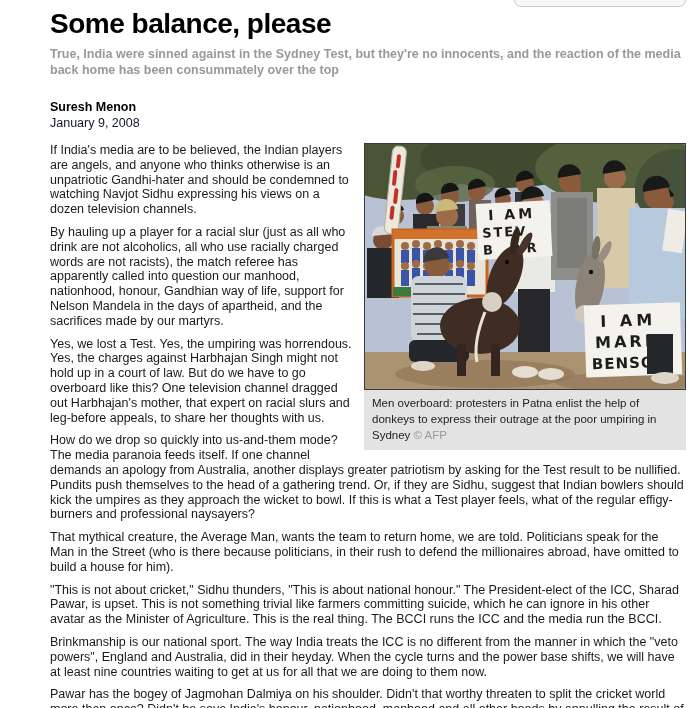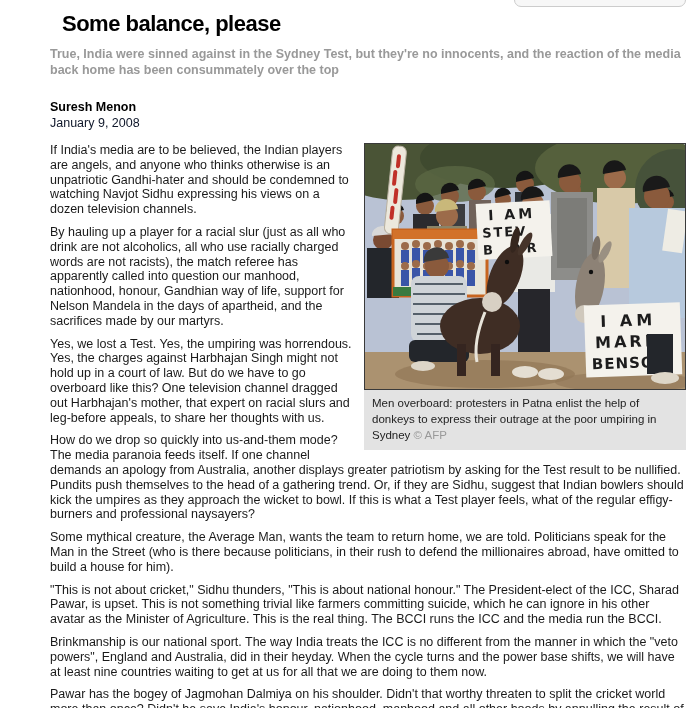--- a/index.html
+++ b/index.html
@@ -14,22 +14,22 @@
   .top-right-box {
     position:absolute; top:-8px; right:8px;
     width:170px; height:13px;
     background:#f7f7f7;
     border:1px solid #cccccc;
     border-radius:7px;
   }
   .content { padding:6px 4px 0 50px; width:636px; }
 
   .headline {
-    margin:2px 0 7px 12px;
-    font-size:22px; line-height:31px;
+    margin:2px 0 7px 0;
+    font-size:28px; line-height:31px;
     font-weight:bold; color:#000;
     letter-spacing:-0.5px;
   }
   .subtitle {
     font-size:12.5px; line-height:16px;
     font-weight:bold; color:#999999;
     width:634px; margin:0 4px 9px 0;
   }
   .author { font-size:12.5px; font-weight:bold; color:#000; margin-top:22px; }
   .date   { font-size:12.5px; color:#0f172a; margin-top:2px; margin-bottom:13px; }
@@ -252,19 +252,19 @@
       <figcaption class="photo-caption">
         <span>Men overboard: protesters in Patna enlist the help of donkeys to express their outrage at the poor umpiring in Sydney </span>
         <span class="photo-credit">© AFP</span>
       </figcaption>
     </figure>
 
     <p>If India's media are to be believed, the Indian players are angels, and anyone who thinks otherwise is an unpatriotic Gandhi-hater and should be condemned to watching Navjot Sidhu expressing his views on a dozen television channels.</p>
     <p>By hauling up a player for a racial slur (just as all who drink are not alcoholics, all who use racially charged words are not racists), the match referee has apparently called into question our manhood, nationhood, honour, Gandhian way of life, support for Nelson Mandela in the days of apartheid, and the sacrifices made by our martyrs.</p>
     <p>Yes, we lost a Test. Yes, the umpiring was horrendous. Yes, the charges against Harbhajan Singh might not hold up in a court of law. But do we have to go overboard like this? One television channel dragged out Harbhajan's mother, that expert on racial slurs and leg-before appeals, to share her thoughts with us.</p>
     <p>How do we drop so quickly into us-and-them mode? The media paranoia feeds itself. If one channel demands an apology from Australia, another displays greater patriotism by asking for the Test result to be nullified. Pundits push themselves to the head of a gathering trend. Or, if they are Sidhu, suggest that Indian bowlers should kick the umpires as they approach the wicket to bowl. If this is what a Test player feels, what of the regular effigy-burners and professional naysayers?</p>
-    <p>Some mythical creature, the Average Man, wants the team to return home, we are told. Politicians speak for the Man in the Street (who is there because politicians, in their rush to defend the millionaires abroad, have omitted to build a house for him).</p>
+    <p>That mythical creature, the Average Man, wants the team to return home, we are told. Politicians speak for the Man in the Street (who is there because politicians, in their rush to defend the millionaires abroad, have omitted to build a house for him).</p>
     <p>"This is not about cricket," Sidhu thunders, "This is about national honour." The President-elect of the ICC, Sharad Pawar, is upset. This is not something trivial like farmers committing suicide, which he can ignore in his other avatar as the Minister of Agriculture. This is the real thing. The BCCI runs the ICC and the media run the BCCI.</p>
     <p>Brinkmanship is our national sport. The way India treats the ICC is no different from the manner in which the "veto powers", England and Australia, did in their heyday. When the cycle turns and the power base shifts, we will have at least nine countries waiting to get at us for all that we are doing to them now.</p>
     <p>Pawar has the bogey of Jagmohan Dalmiya on his shoulder. Didn't that worthy threaten to split the cricket world more than once? Didn't he save India's honour, nationhood, manhood and all other hoods by annulling the result of a match in South Africa a few years ago? How can Pawar go one better? Can he annul Australia's nationhood?</p>
 
   </div>
 </div>
 
 </body></html>

